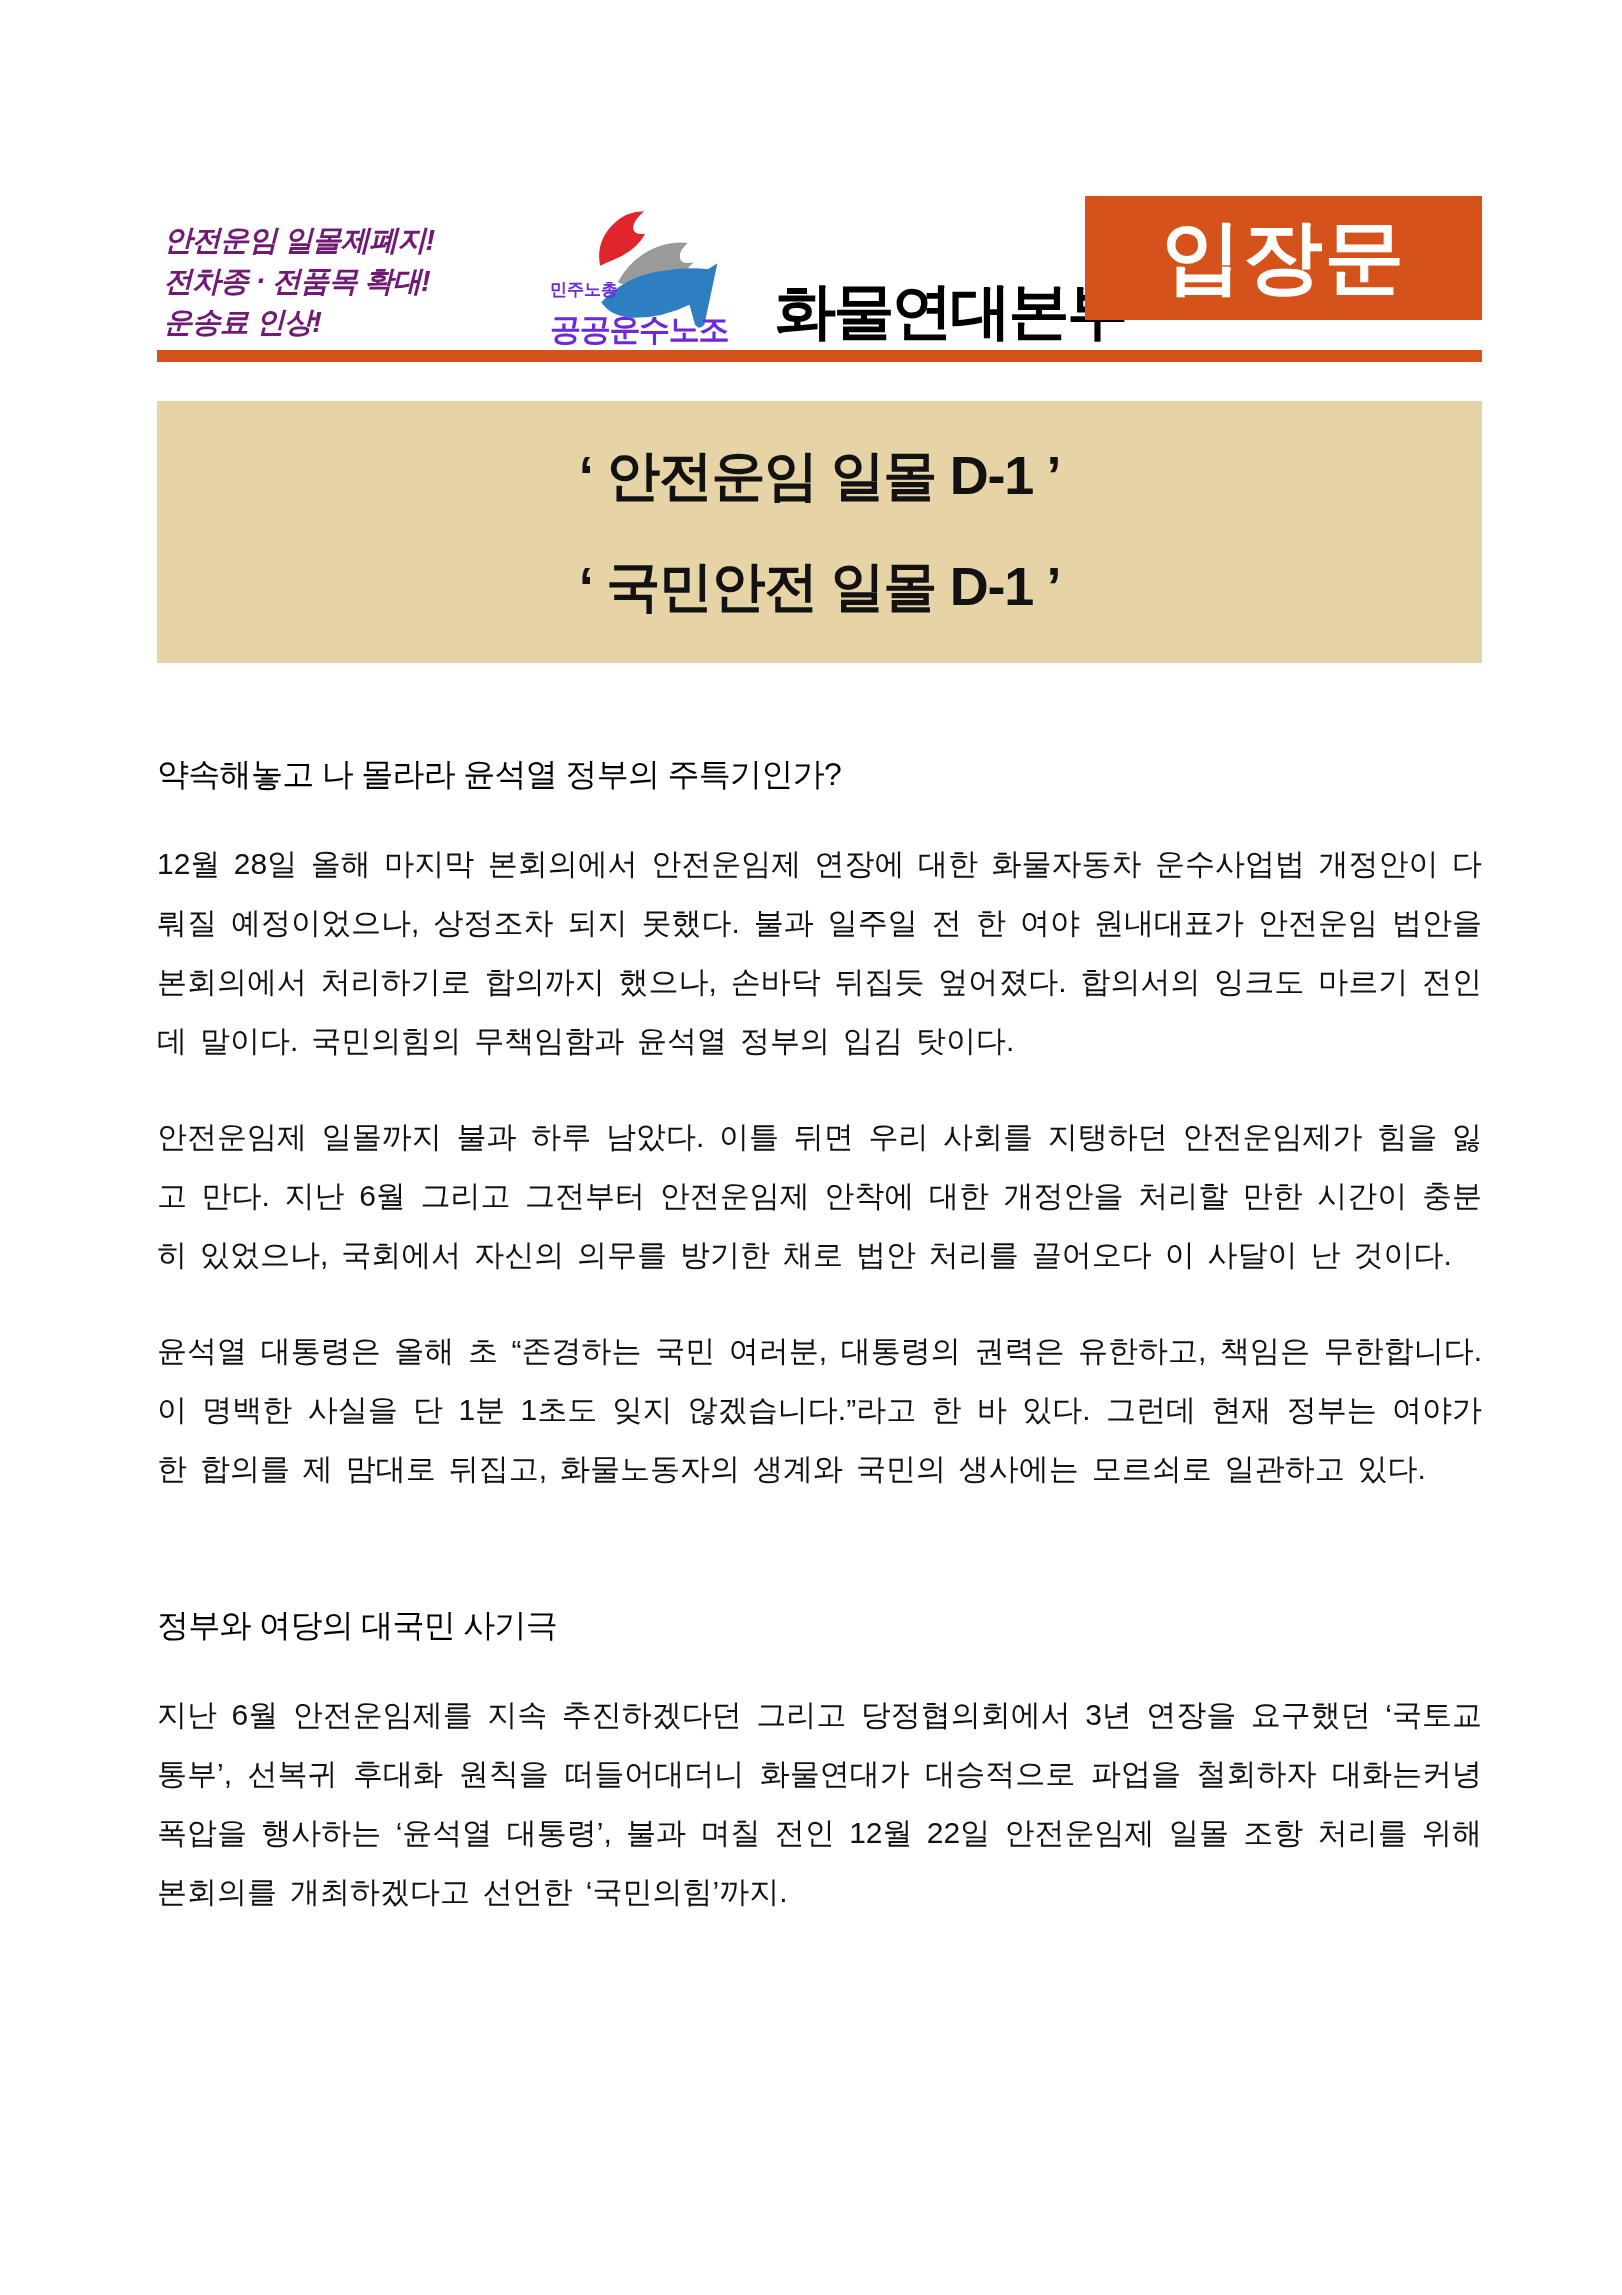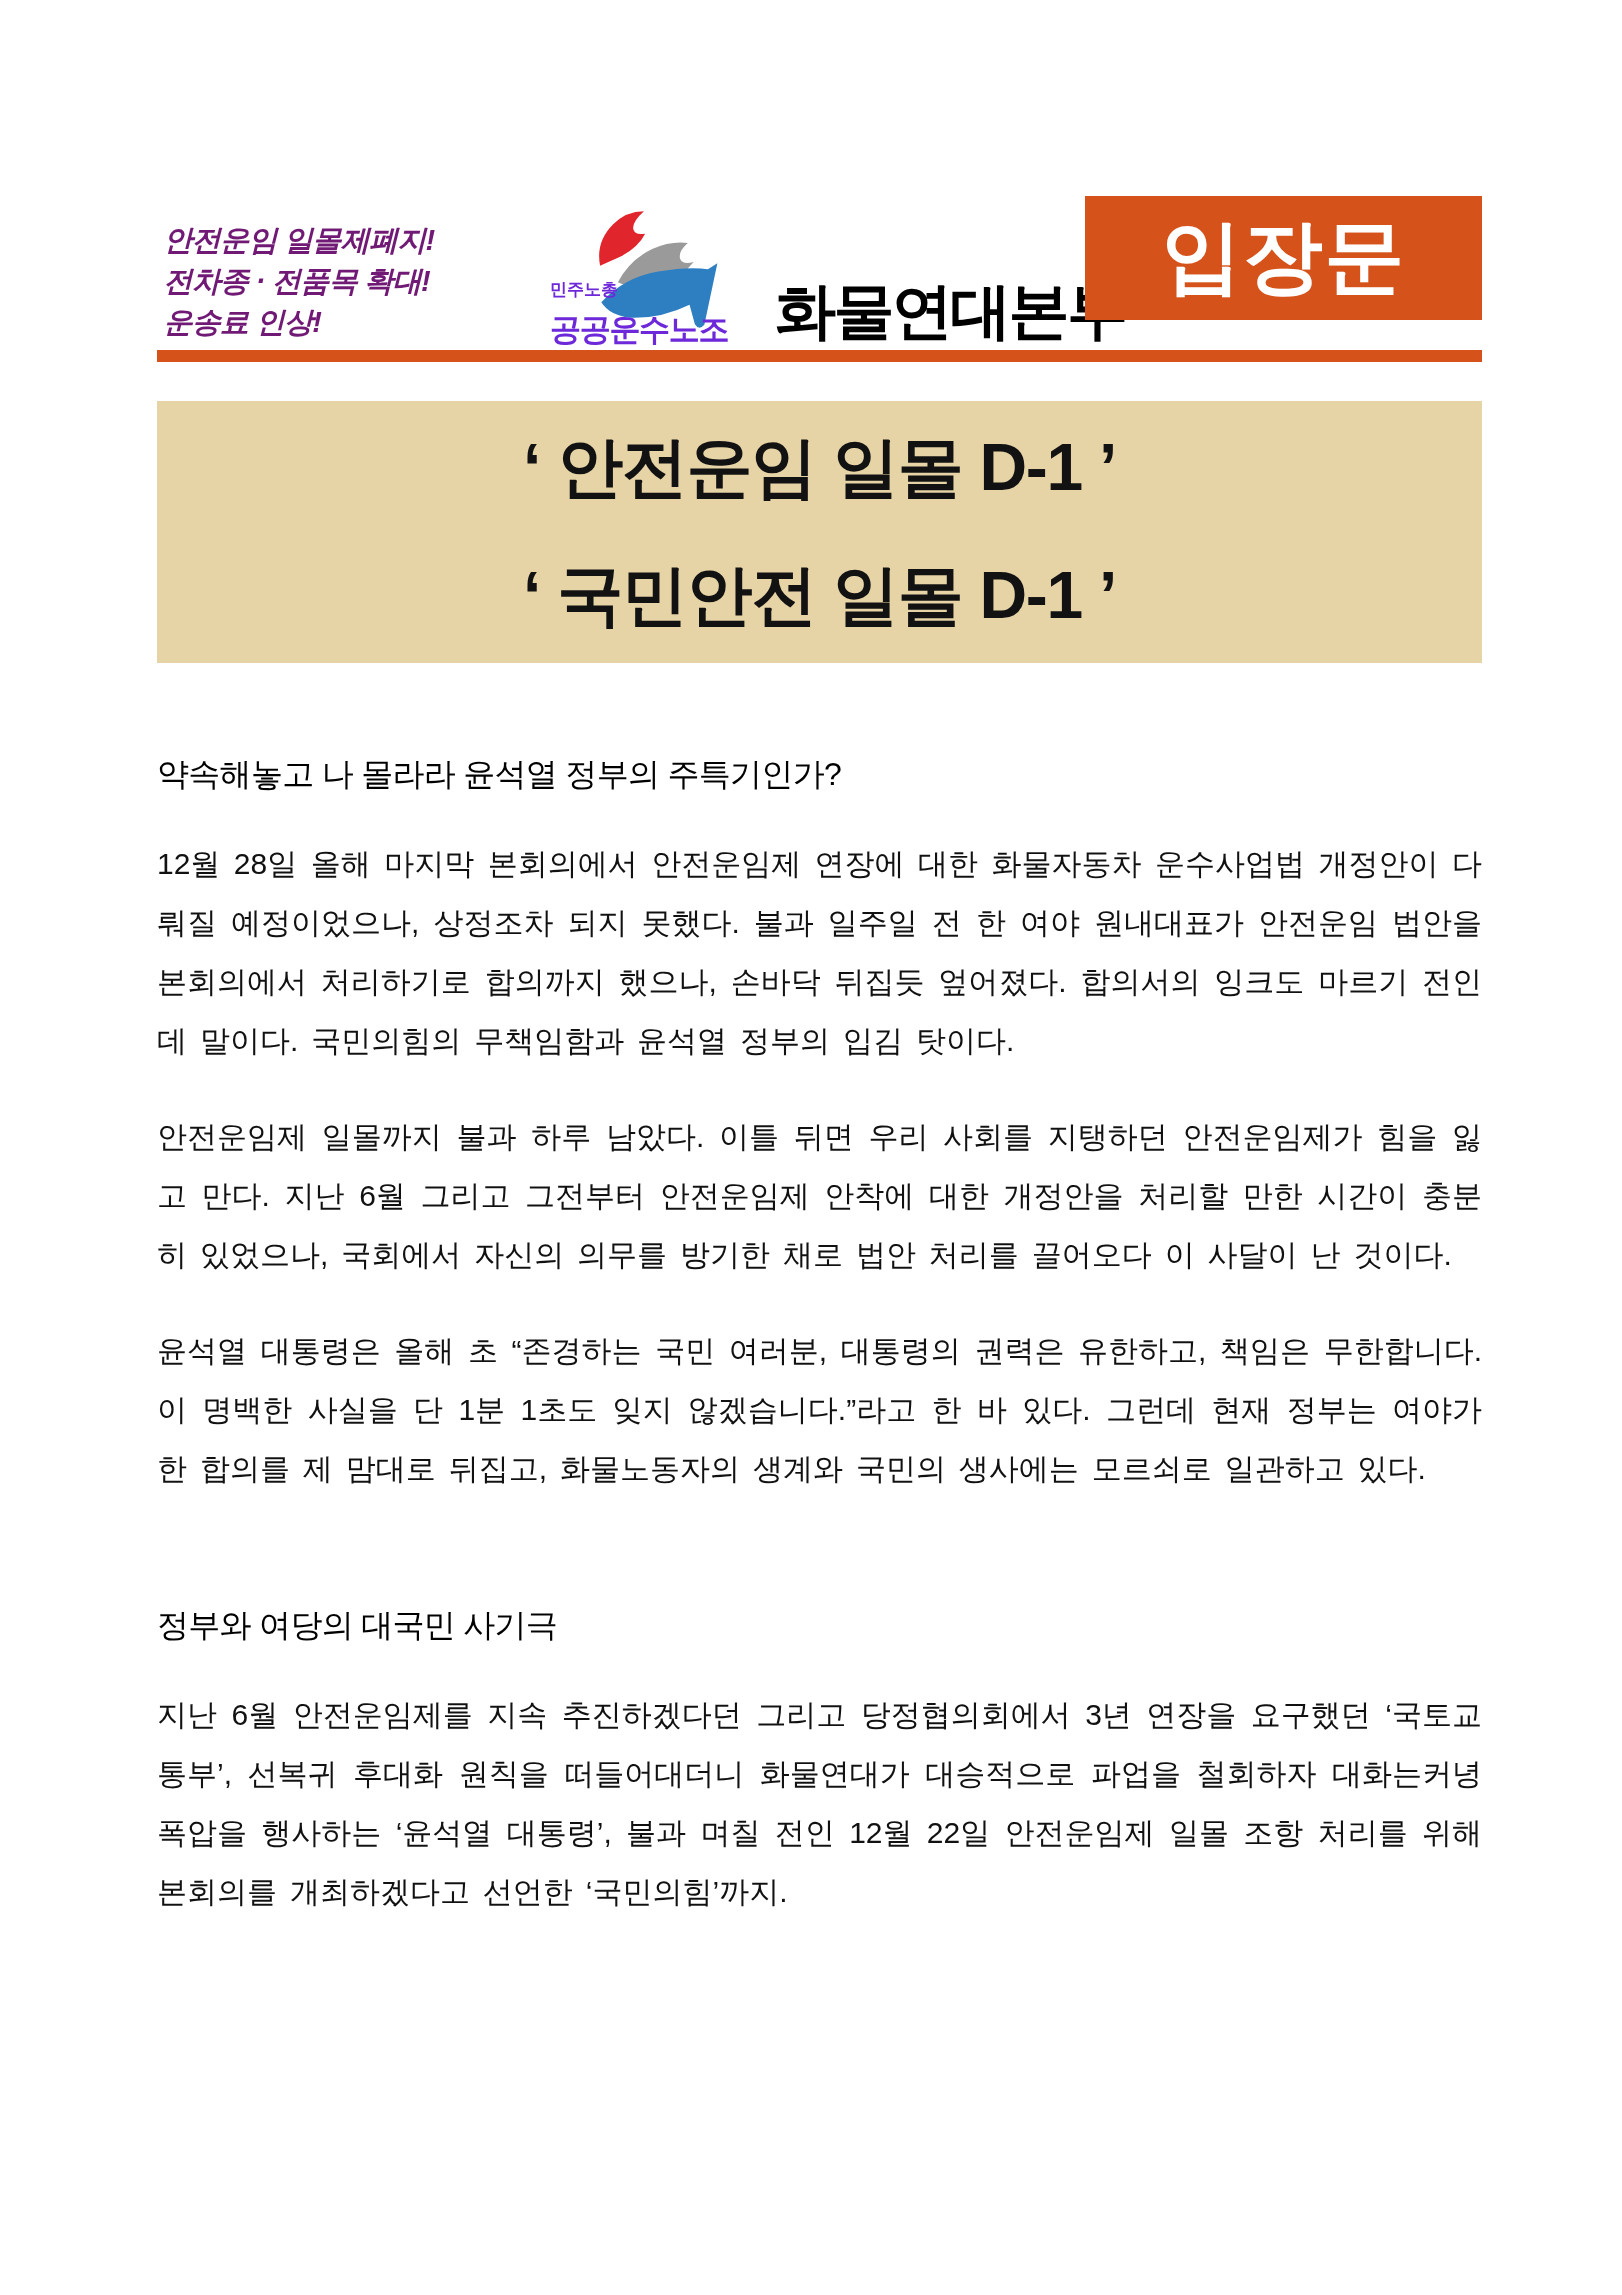--- a/index.html
+++ b/index.html
@@ -45,21 +45,21 @@
     display:flex;align-items:center;justify-content:center;
     font-size:80px;font-weight:800;letter-spacing:1.3px;
   }
   
   .title-banner{
     margin-top:39px;height:262px;background:#e6d3a6;
     display:flex;flex-direction:column;align-items:center;justify-content:center;
     gap:38px;
   }
   .title-line{
-    font-size:66px;font-weight:800;letter-spacing:-1.3px;color:#121212;
+    font-size:54px;font-weight:800;letter-spacing:-1.3px;color:#121212;
     white-space:nowrap;
   }
   
   .sec-heading{
     font-size:32px;font-weight:400;letter-spacing:-0.7px;color:#000;
     margin:90px 0 0 0;
   }
   .sec-heading.second{margin-top:106px;}
   .para{
     font-size:30px;font-weight:400;line-height:59px;

